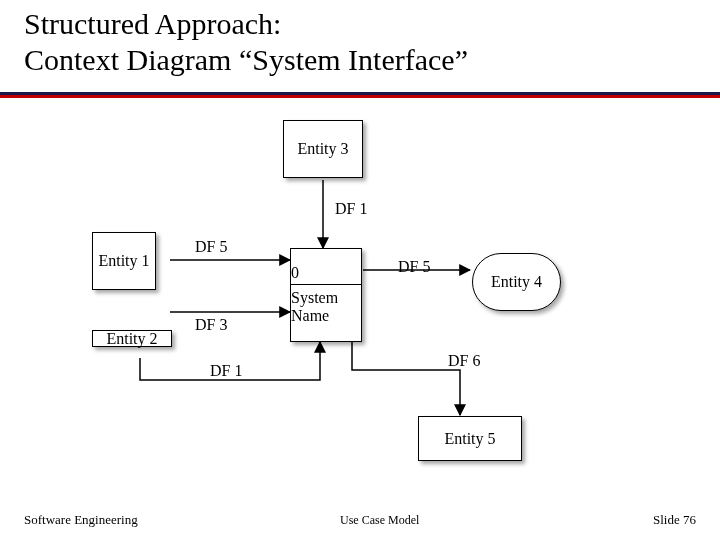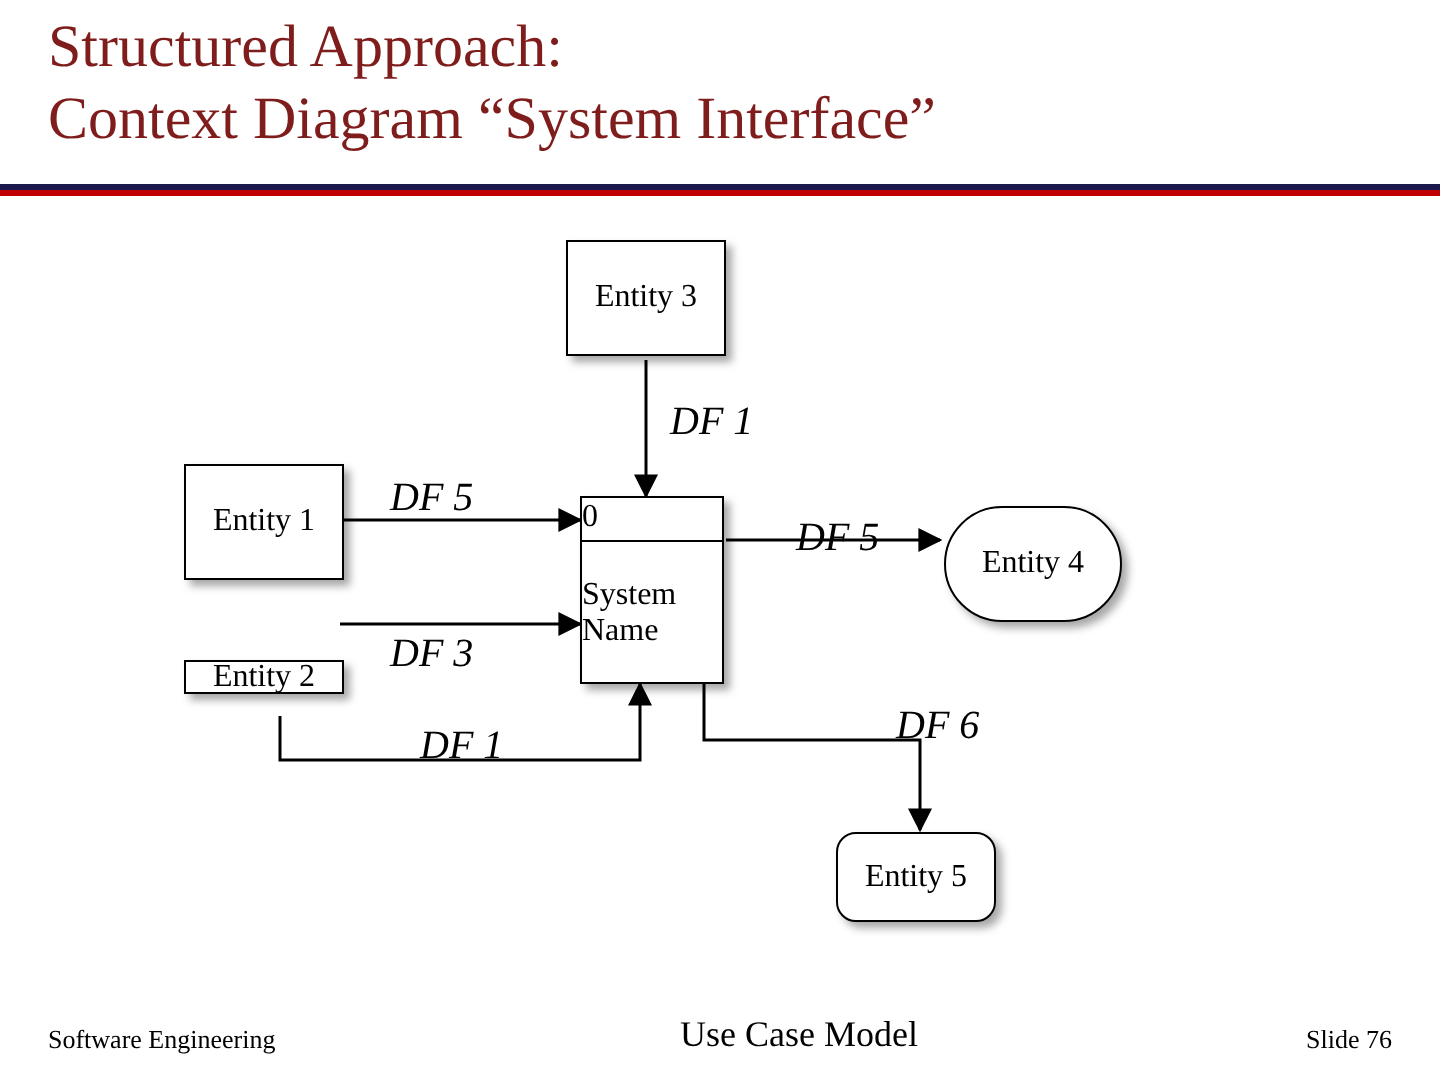--- a/index.html
+++ b/index.html
@@ -1,28 +1,28 @@
 <!DOCTYPE html>
 <html><head>
 <meta charset="utf-8">
 <style>
   * { box-sizing: border-box; margin: 0; padding: 0; }
   html, body { width: 720px; height: 540px; background: #fff; font-family: "Times New Roman", serif; }
   .slide { position: relative; width: 720px; height: 540px; }
-  .title { position: absolute; left: 24px; top: 6px; font-size: 30px; line-height: 1.2; color: #7f1d1d; }
+  .title { position: absolute; left: 24px; top: 6px; font-size: 30px; line-height: 1.2; color: #000000; }
   .rule-dark { position: absolute; left: 0; top: 92px; width: 720px; height: 3px; background: #1a1a4d; }
   .rule-red  { position: absolute; left: 0; top: 95px; width: 720px; height: 3px; background: #c00000; }
   .diagram { position: absolute; left: 0; top: 0; width: 720px; height: 540px; }
   .box { position: absolute; border: 1.5px solid #000; background: #fff; display: flex; align-items: center; justify-content: center; text-align: left; font-size: 16px; box-shadow: 3px 3px 4px rgba(0,0,0,0.35); }
   .process { flex-direction: column; }
   .process .p-top { width: 100%; border-bottom: 1.5px solid #000; padding: 2px 0; }
-  .process .p-bot { width: 100%; padding: 18px 0; }
-  .label { position: absolute; font-size: 20px; font-style: italic; }
+  .process .p-bot { width: 100%; padding: 4px 0; }
+  .label { position: absolute; font-size: 16px; }
   .footer-left  { position: absolute; left: 24px; bottom: 12px; font-size: 13px; }
-  .footer-mid   { position: absolute; left: 340px; bottom: 12px; font-size: 18px; }
+  .footer-mid   { position: absolute; left: 340px; bottom: 12px; font-size: 12px; }
   .footer-right { position: absolute; right: 24px; bottom: 12px; font-size: 13px; }
   svg.arrows { position: absolute; left: 0; top: 0; width: 720px; height: 540px; pointer-events: none; }
 </style>
 </head>
 <body>
 
 <div class="slide">
 
   <div class="title">
     <span>Structured Approach:</span><br>
@@ -44,39 +44,39 @@
       <line x1="170" y1="312" x2="290" y2="312" stroke="#000" stroke-width="1.5" marker-end="url(#ah)"></line>
       <polyline points="140,358 140,380 320,380 320,342" fill="none" stroke="#000" stroke-width="1.5" marker-end="url(#ah)"></polyline>
       <line x1="363" y1="270" x2="470" y2="270" stroke="#000" stroke-width="1.5" marker-end="url(#ah)"></line>
       <polyline points="352,342 352,370 460,370 460,415" fill="none" stroke="#000" stroke-width="1.5" marker-end="url(#ah)"></polyline>
     </svg>
 
     <div class="box" style="left:283px; top:120px; width:80px; height:58px;">
       <span>Entity 3</span>
     </div>
 
-    <div class="box" style="left:92px; top:232px; width:80px; height:58px;">
+    <div class="box" style="left:92px; top:232px; width:64px; height:58px;">
       <span>Entity 1</span>
     </div>
 
     <div class="box" style="left:92px; top:330px; width:80px; height:17px;">
       <span>Entity 2</span>
     </div>
 
     <div class="box process" style="left:290px; top:248px; width:72px; height:94px;">
       <div class="p-top">0</div>
       <div class="p-bot" style="white-space:pre-line;">System
 Name</div>
     </div>
 
     <div class="box" style="left:472px; top:253px; width:89px; height:58px;border-radius:29px;">
       <span>Entity 4</span>
     </div>
 
-    <div class="box" style="left:418px; top:416px; width:80px; height:45px;border-radius:10px;">
+    <div class="box" style="left:418px; top:416px; width:104px; height:45px;">
       <span>Entity 5</span>
     </div>
 
     <div class="label" style="left:335px; top:200px;">DF 1</div>
     <div class="label" style="left:195px; top:238px;">DF 5</div>
     <div class="label" style="left:195px; top:316px;">DF 3</div>
     <div class="label" style="left:210px; top:362px;">DF 1</div>
     <div class="label" style="left:398px; top:258px;">DF 5</div>
     <div class="label" style="left:418px; top:352px;margin-left:30px;">DF 6</div>
   </div>

